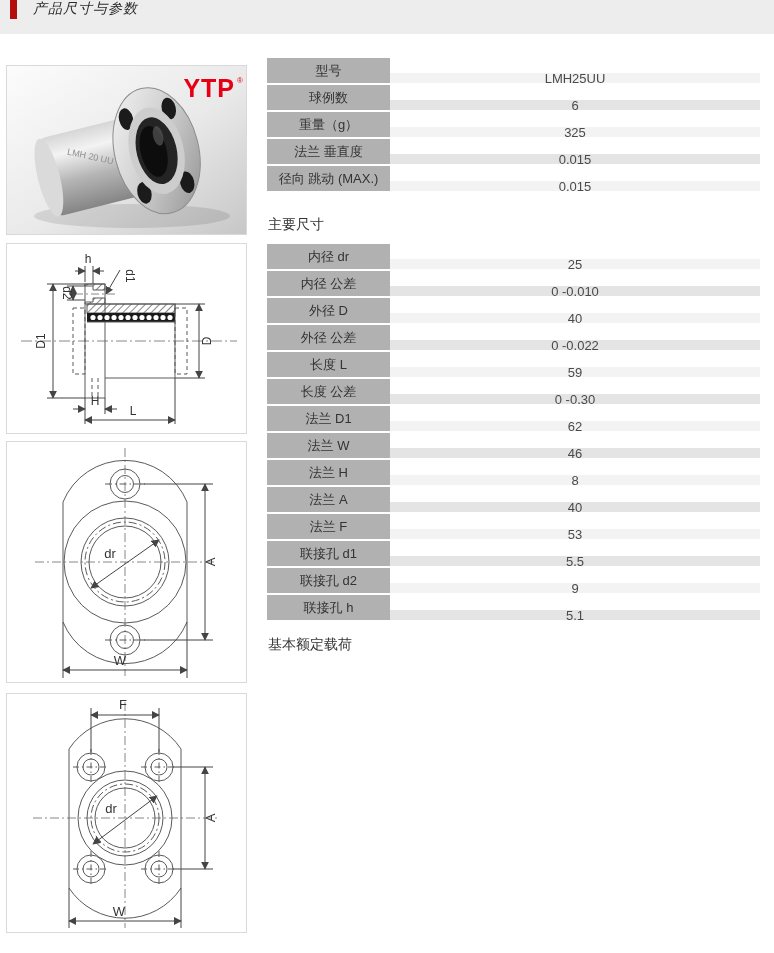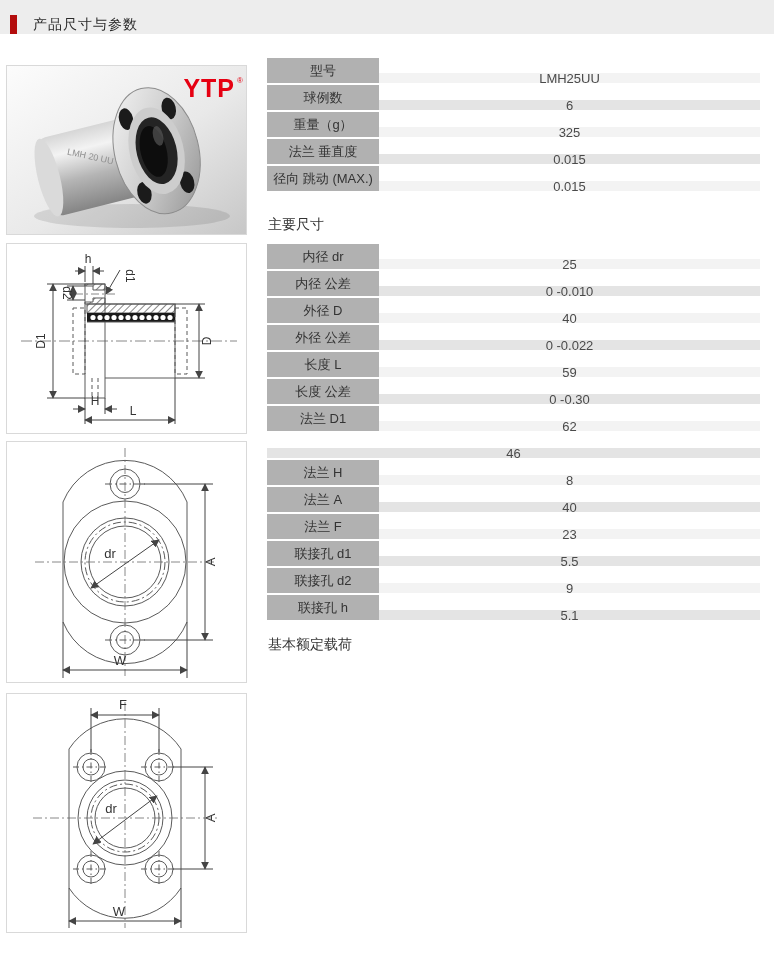--- a/index.html
+++ b/index.html
@@ -2,40 +2,40 @@
 <html><head>
 <meta charset="utf-8">
 <style>
   * { margin:0; padding:0; box-sizing:border-box; }
   html,body { background:#fff; }
   body {
     width:774px; height:953px; position:relative; overflow:hidden;
     font-family:"Liberation Sans","DejaVu Sans",sans-serif;
   }
   
-  .topbar { height:34px; background:#ededed; display:flex; align-items:flex-end; }
+  .topbar { height:34px; background:#ededed; display:flex; align-items:flex-start;font-style:italic; }
   .topbar .marker { width:7px; height:19px; background:#b30d0d; margin-left:10px; }
   .topbar .title { margin-left:16px; font-size:14px; color:#2b2b2b; letter-spacing:1px; }
 
   .content { display:flex; padding:0 14px 0 6px; }
 
   
   .left-col { width:241px; padding-top:31px; flex:none; }
   .figure-box { width:241px; border:1px solid #d9d9d9; background:#fff; overflow:hidden; }
   #photo-box   { height:170px; margin-bottom:8px; }
   #section-box { height:191px; margin-bottom:7px; }
   #oval-box    { height:242px; margin-bottom:10px; }
   #square-box  { height:240px; }
   .figure-box svg { display:block; }
 
   
   .right-col { flex:1; padding-top:24px; padding-left:20px; }
   .t-row { display:flex; height:25px; margin-bottom:2px; }
   .t-row .th {
-    width:112px; flex:none; background:#b1b1b1; color:#333;
+    width:123px; flex:none; background:#b1b1b1; color:#333;
     display:flex; align-items:center; justify-content:center;
     font-size:13px; white-space:nowrap;
   }
   .t-row .td {
     flex:1; display:flex; align-items:center; justify-content:center;
     font-size:13px; color:#4a4a4a;margin-top:15px;
   }
   .spec-table .t-row:nth-child(odd)  .td { background:#f3f3f3; }
   .spec-table .t-row:nth-child(even) .td { background:#e4e4e4; }
 
@@ -334,33 +334,34 @@
       </div>
       <div class="t-row">
         <div class="th">长度 公差</div>
         <div class="td">0 -0.30</div>
       </div>
       <div class="t-row">
         <div class="th">法兰 D1</div>
         <div class="td">62</div>
       </div>
       <div class="t-row">
+        <div class="th">法兰 W</div>
         <div class="td">46</div>
       </div>
       <div class="t-row">
         <div class="th">法兰 H</div>
         <div class="td">8</div>
       </div>
       <div class="t-row">
         <div class="th">法兰 A</div>
         <div class="td">40</div>
       </div>
       <div class="t-row">
         <div class="th">法兰 F</div>
-        <div class="td">23</div>
+        <div class="td">53</div>
       </div>
       <div class="t-row">
         <div class="th">联接孔 d1</div>
         <div class="td">5.5</div>
       </div>
       <div class="t-row">
         <div class="th">联接孔 d2</div>
         <div class="td">9</div>
       </div>
       <div class="t-row">

